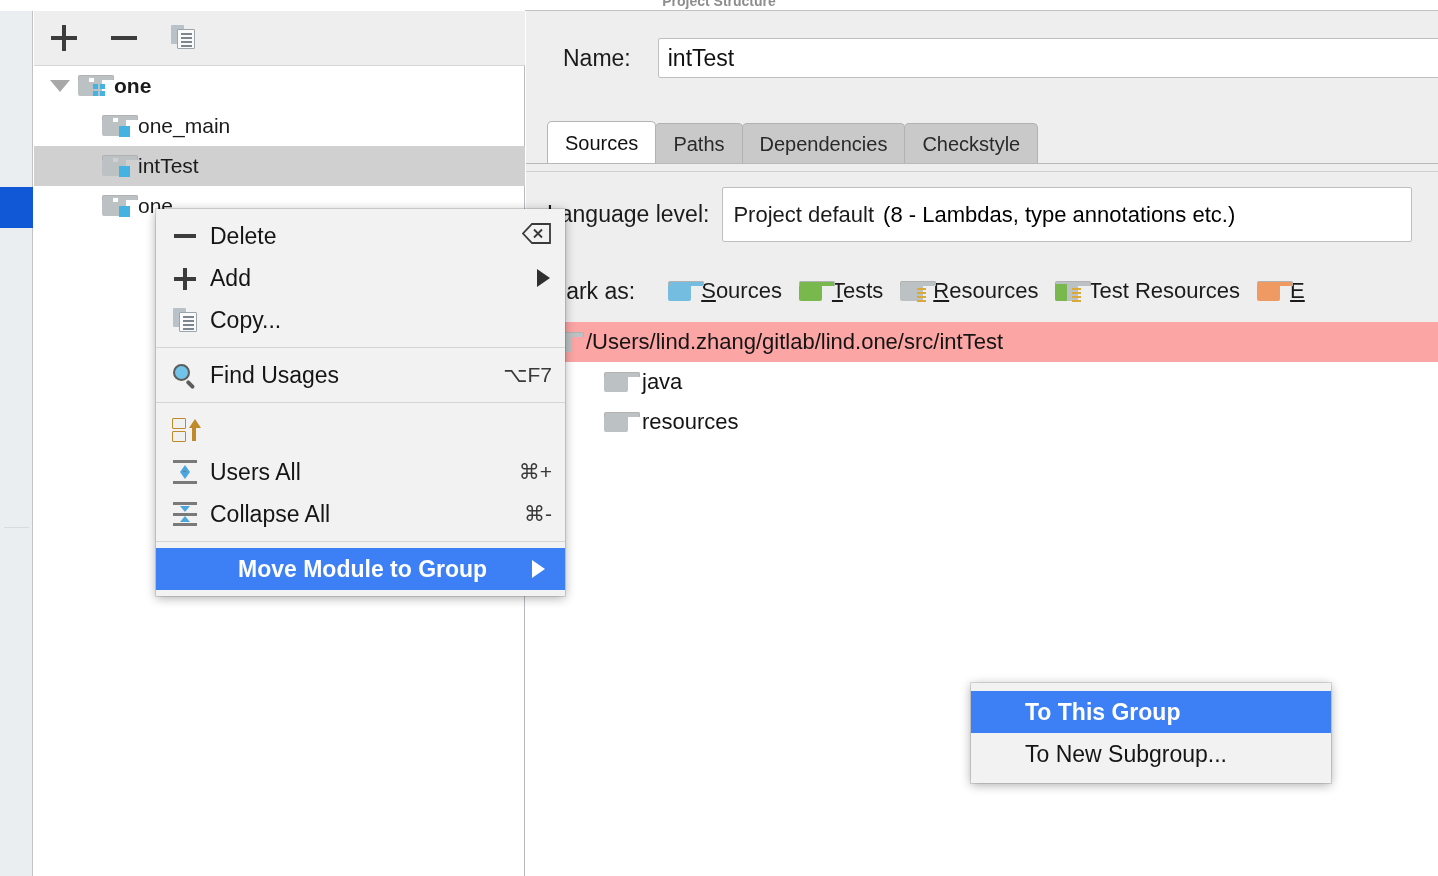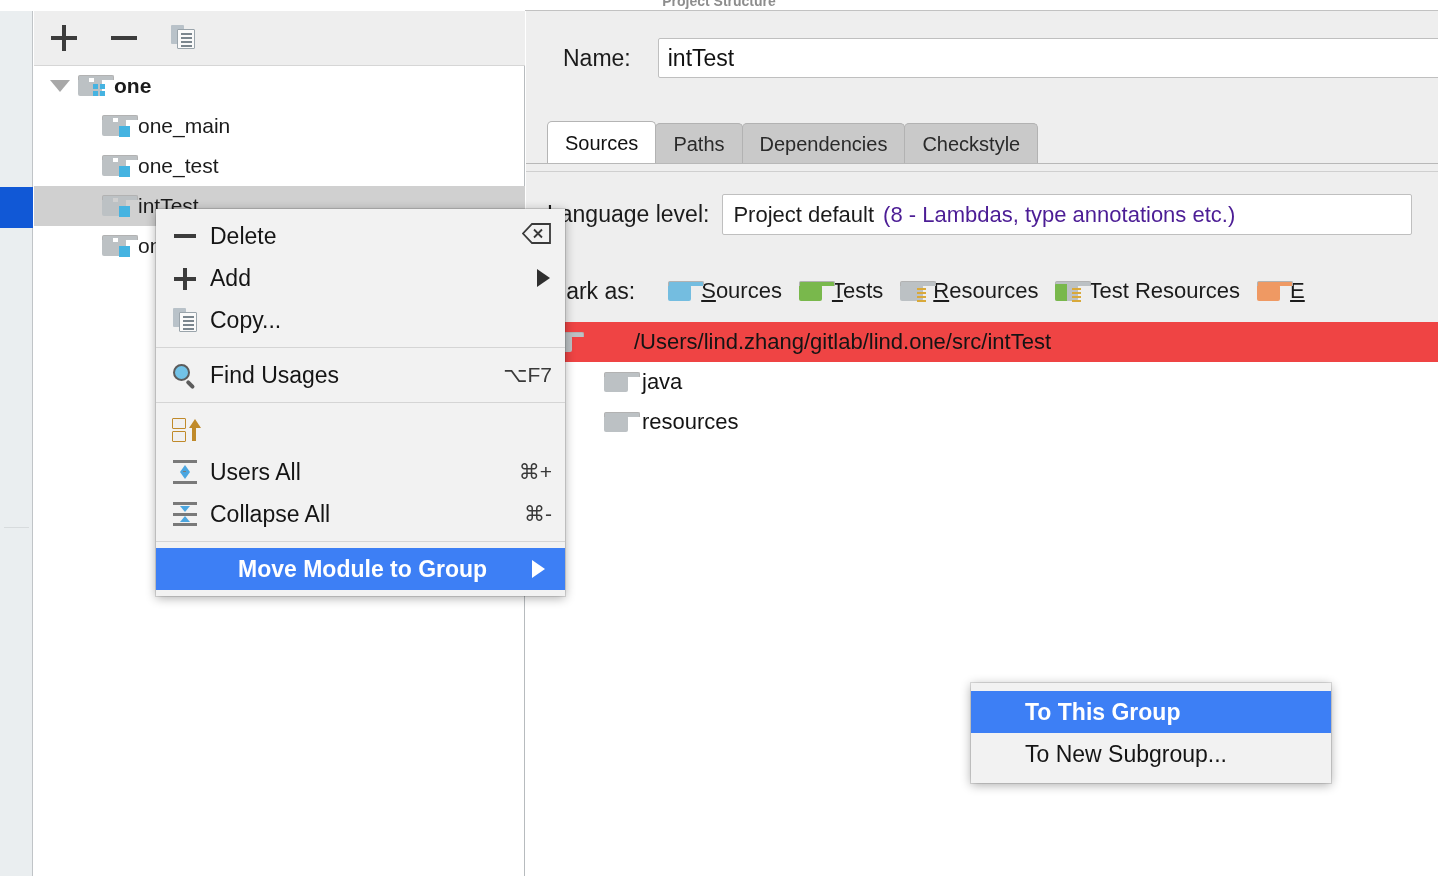--- a/index.html
+++ b/index.html
@@ -147,27 +147,27 @@
     position: absolute; left: 0; top: 160px; width: 912px; height: 1px;
     background: #cfcfcf;
   }
 
   .lang-row {
     position: absolute; left: 0; top: 181px; height: 45px; width: 912px;
     display: flex; align-items: center;
   }
   .lang-label { font-size: 23px; color: #1b1b1b; margin-left: 21px; white-space: nowrap; }
   .lang-combo {
-    margin-left: 13px; width: 690px; height: 41px; background: #ffffff;
+    margin-left: 13px; width: 690px; height: 55px; background: #ffffff;
     border: 1px solid #bfbfbf; border-radius: 2px;
     display: flex; align-items: center; padding: 0 10px;
     font-size: 22px; white-space: nowrap; overflow: hidden;
   }
   .lang-combo .primary { color: #1b1b1b; }
-  .lang-combo .secondary { color: #4c1d95; margin-left: 9px; }
+  .lang-combo .secondary { color: #000000; margin-left: 9px; }
 
   .markas-row {
     position: absolute; left: 0; top: 256px; height: 48px; width: 912px;
     display: flex; align-items: center; overflow: hidden;
   }
   .markas-label { font-size: 23px; color: #1b1b1b; margin-left: 21px; white-space: nowrap; }
   .markas-items { display: flex; align-items: center; margin-left: 33px; gap: 17px; }
   .markas-item { display: flex; align-items: center; gap: 7px; white-space: nowrap; }
   .markas-item .txt { font-size: 22px; color: #1b1b1b; }
   .markas-item .txt .mn { text-decoration: underline; }
@@ -190,21 +190,21 @@
   .mfold .halfgreen {
     position: absolute; left: 0; top: 3px; width: 12px; height: 17px;
     background: #79b84c; border-radius: 1px 0 0 2px;
   }
 
   .path-list { position: absolute; left: 0; top: 311px; width: 912px; bottom: 0; background: #ffffff; }
   .path-row {
     height: 40px; display: flex; align-items: center; font-size: 22px;
     color: #141414; padding-left: 22px;
   }
-  .path-row.head { background: #ef4444; gap: 48px; }
+  .path-row.head { background: #fca5a5; }
   .path-row.child { padding-left: 78px; }
   .path-row .plabel { margin-left: 11px; white-space: nowrap; }
   .pfold { position: relative; width: 27px; height: 21px; flex: none; }
   .pfold .body {
     position: absolute; left: 0; top: 3px; width: 24px; height: 17px;
     background: #bcc1c4; border-radius: 1px 3px 2px 2px;
   }
   .pfold .tab {
     position: absolute; left: 0; top: 0; width: 11px; height: 5px;
     background: #bcc1c4; border-radius: 2px 2px 0 0;
@@ -396,29 +396,20 @@
       <div class="tree-row indent1">
         <span class="ficon">
           <span class="body"></span>
             <span class="tab"></span>
             <span class="notch"></span>
             <span class="badge"></span>
         </span>
         <span class="tree-label">one_main</span>
       </div>
 
-      <div class="tree-row indent1">
-        <span class="ficon">
-          <span class="body"></span>
-            <span class="tab"></span>
-            <span class="notch"></span>
-            <span class="badge"></span>
-        </span>
-        <span class="tree-label">one_test</span>
-      </div>
 
       <div class="tree-row indent1 selected">
         <span class="ficon sel-bg">
           <span class="body"></span>
             <span class="tab"></span>
             <span class="notch"></span>
             <span class="badge"></span>
         </span>
         <span class="tree-label">intTest</span>
       </div>

